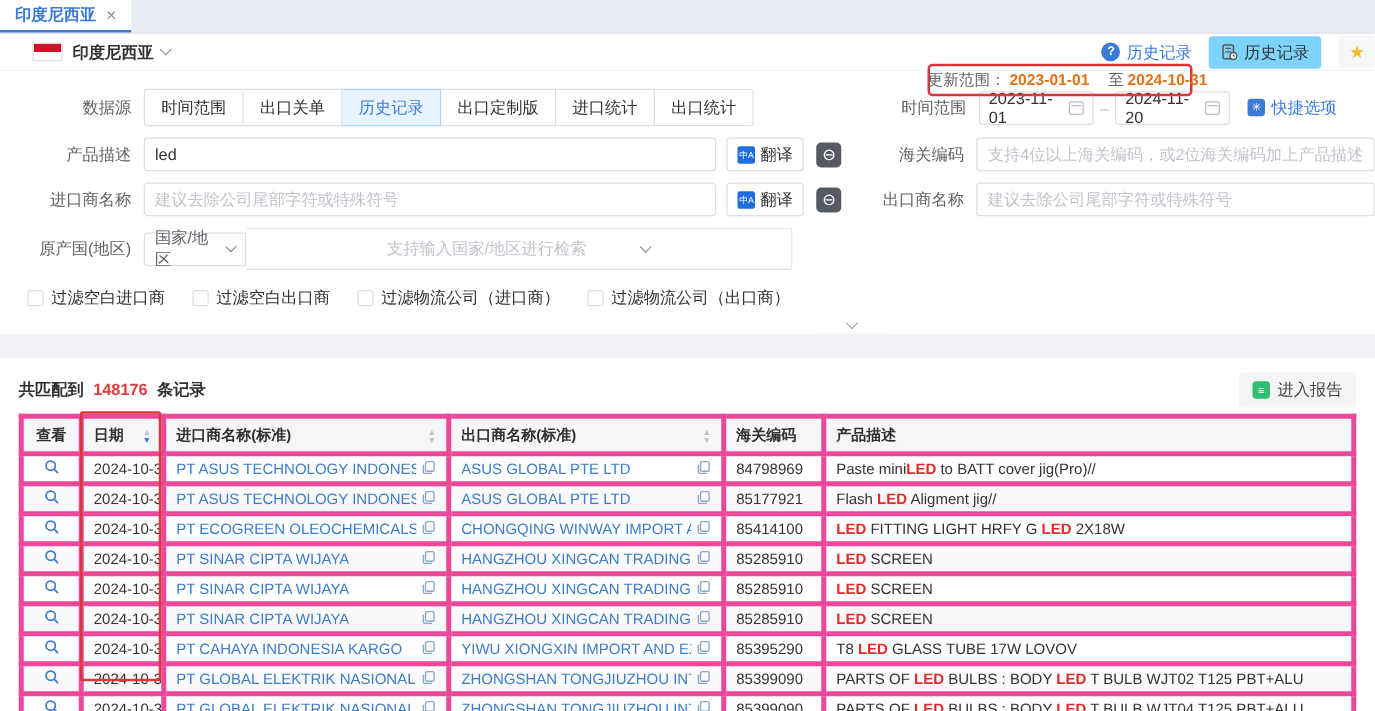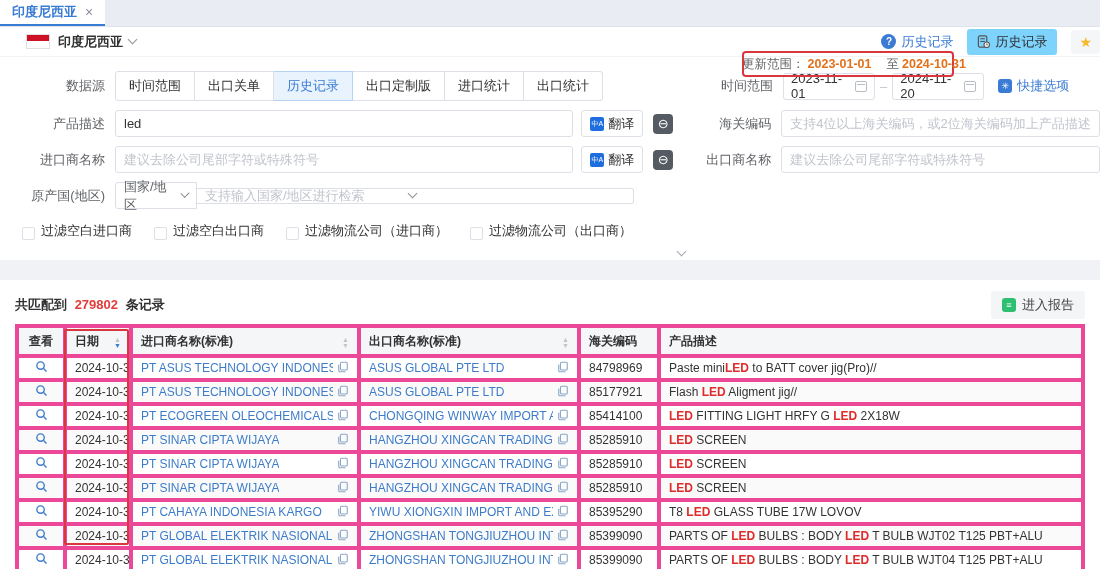--- a/index.html
+++ b/index.html
@@ -68,26 +68,26 @@
 
   .trans-btn { border:1px solid #dcdfe6; border-radius:3px; height:27px; padding:0 8px; margin-left:8px;
     display:flex; align-items:center; gap:4px; cursor:pointer; color:#303133; white-space:nowrap; }
   .trans-ic { width:14px; height:14px; background:#1f6ee0; border-radius:2px; color:#fff; font-size:7px;
     display:flex; align-items:center; justify-content:center; letter-spacing:0; }
   .fuzzy-btn { width:20px; height:20px; background:#555a63; border-radius:4px; color:#fff; margin-left:10px;
     display:flex; align-items:center; justify-content:center; font-size:13px; cursor:pointer; }
 
   .select-box { border:1px solid #dcdfe6; border-radius:3px 0 0 3px; height:27px; display:flex;
     align-items:center; padding:0 8px; gap:8px; color:#606266; width:82px; justify-content:space-between; }
-  .origin-inp { border:1px solid #dcdfe6; border-left:none; border-radius:0 3px 3px 0; height:16px;
-    display:flex; align-items:center; padding:0 8px; width:437px; justify-content:flex-start;gap:44px; }
+  .origin-inp { border:1px solid #dcdfe6; border-left:none; border-radius:0 3px 3px 0; height:34px;
+    display:flex; align-items:center; padding:0 8px; width:437px; justify-content:center;gap:44px; }
   .ph { color:#c0c4cc; }
 
   .checks { display:flex; gap:22px; padding-left:22px; margin:13px 0 6px; }
-  .chk { display:flex; align-items:flex-end; gap:6px; color:#303133; cursor:pointer; }
+  .chk { display:flex; align-items:center; gap:6px; color:#303133; cursor:pointer; }
   .box { width:13px; height:13px; border:1px solid #dcdfe6; border-radius:2px; background:#fff; flex:none; }
 
   .collapse-wrap { height:14px; position:relative; background:#fff; }
   .collapse-tab { position:absolute; left:645px; top:0; width:72px; height:14px; background:#fff;
     clip-path:polygon(0 0,100% 0,86% 100%,14% 100%); display:flex; align-items:center; justify-content:center;
     cursor:pointer; box-shadow:0 1px 0 #e8e8e8; }
   .collapse-tab .chev { border-color:#a2a6ad; margin-top:-3px; }
 
   .gray-gap { height:20px; background:#f0f2f5; }
 
@@ -252,21 +252,21 @@
       </div>
     </div>
   </div>
 
   <div class="gray-gap"></div>
 
   <div class="results">
     <div class="res-head">
       <span class="match">
         <span>共匹配到</span>
-        <span class="cnt">279802</span>
+        <span class="cnt">148176</span>
         <span>条记录</span>
       </span>
       <span class="report-btn">
         <span class="rep-ic">≡</span>
         <span>进入报告</span>
       </span>
     </div>
 
     <table>
       <thead>

